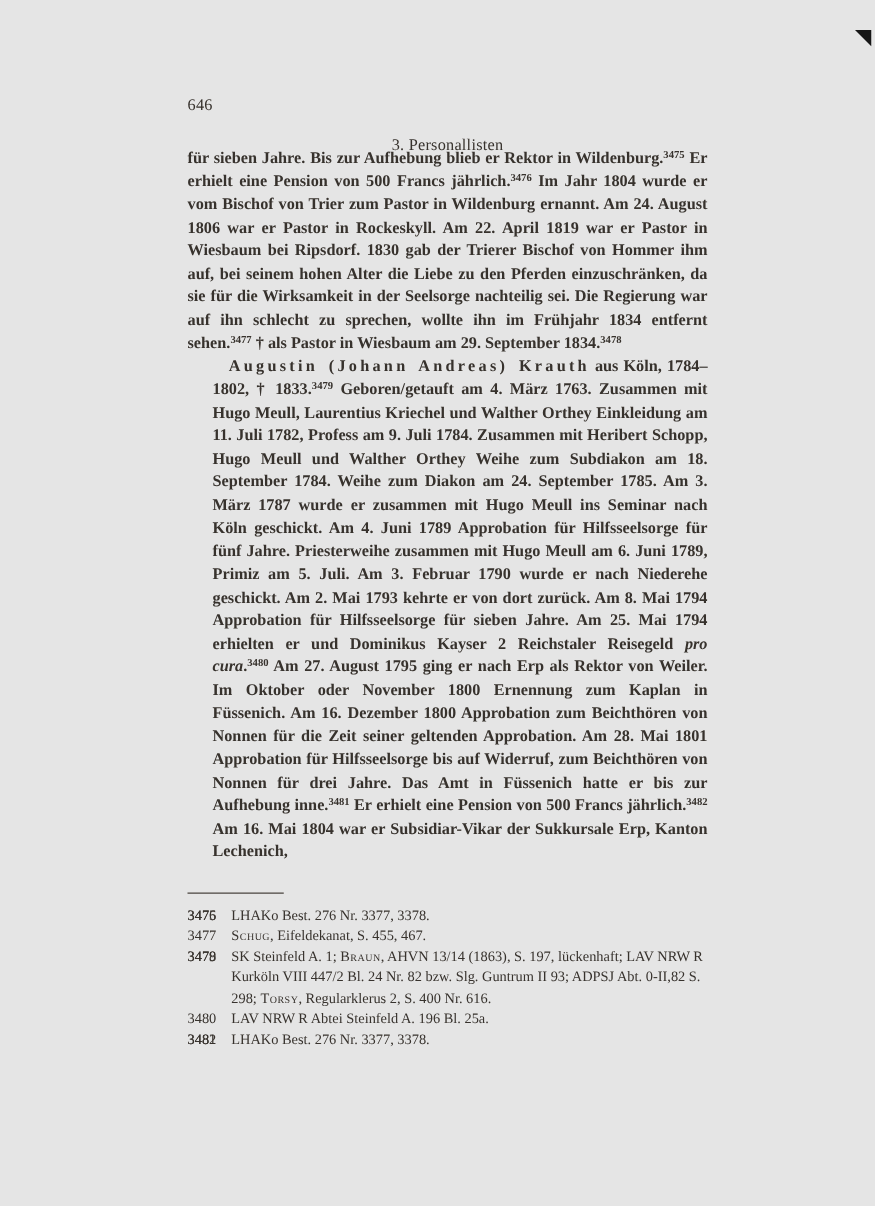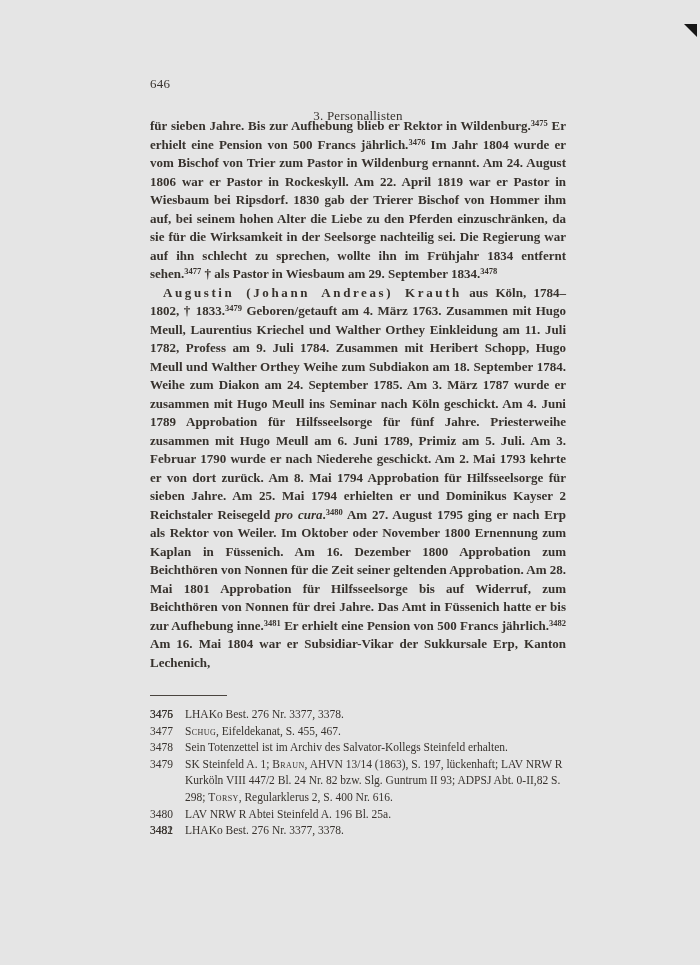--- a/index.html
+++ b/index.html
@@ -25,21 +25,21 @@
     font-size:13px; letter-spacing:0.2px;
   }
   .page-num { position:absolute; left:0; top:0; }
   .running-title { position:absolute; left:0; top:0; width:100%; text-align:center;margin-top:32px; }
   .body-text {
     margin-top:25px;
     font-size:13px; line-height:18.5px;
     text-align:justify;
   }
   .body-text p { margin:0;font-weight:bold; }
-  .body-text p.indent { text-indent:13px; }
+  .body-text p.indent { text-indent:13px;margin-left:20px; }
   .run { }
   .it { font-style:italic; }
   .spaced { letter-spacing:2.6px; word-spacing:2px; }
   .sc { font-variant:small-caps; letter-spacing:0.4px;margin-top:20px; }
   sup.fnref { font-size:8.5px; line-height:0; position:relative; top:-4px; vertical-align:baseline; }
   .fnsep {
     margin-top:23px;
     width:77px; height:0;
     border-top:1px solid #4a443f;
   }
@@ -63,20 +63,20 @@
     </div>
     <div class="body-text">
         <p class="para"><span class="run">für sieben Jahre. Bis zur Aufhebung blieb er Rektor in Wildenburg.</span><sup class="fnref">3475</sup><span class="run"> Er erhielt eine Pension von 500 Francs jährlich.</span><sup class="fnref">3476</sup><span class="run"> Im Jahr 1804 wurde er vom Bischof von Trier zum Pastor in Wildenburg ernannt. Am 24. August 1806 war er Pastor in Rockeskyll. Am 22. April 1819 war er Pastor in Wiesbaum bei Ripsdorf. 1830 gab der Trierer Bischof von Hommer ihm auf, bei seinem hohen Alter die Liebe zu den Pferden einzuschränken, da sie für die Wirksamkeit in der Seelsorge nachteilig sei. Die Regierung war auf ihn schlecht zu sprechen, wollte ihn im Frühjahr 1834 entfernt sehen.</span><sup class="fnref">3477</sup><span class="run"> † als Pastor in Wiesbaum am 29. September 1834.</span><sup class="fnref">3478</sup></p>
         <p class="para indent"><span class="spaced">Augustin (Johann Andreas) Krauth</span><span class="run"> aus Köln, 1784–1802, † 1833.</span><sup class="fnref">3479</sup><span class="run"> Geboren/getauft am 4. März 1763. Zusammen mit Hugo Meull, Laurentius Kriechel und Walther Orthey Einkleidung am 11. Juli 1782, Profess am 9. Juli 1784. Zusammen mit Heribert Schopp, Hugo Meull und Walther Orthey Weihe zum Subdiakon am 18. September 1784. Weihe zum Diakon am 24. September 1785. Am 3. März 1787 wurde er zusammen mit Hugo Meull ins Seminar nach Köln geschickt. Am 4. Juni 1789 Approbation für Hilfsseelsorge für fünf Jahre. Priesterweihe zusammen mit Hugo Meull am 6. Juni 1789, Primiz am 5. Juli. Am 3. Februar 1790 wurde er nach Niederehe geschickt. Am 2. Mai 1793 kehrte er von dort zurück. Am 8. Mai 1794 Approbation für Hilfsseelsorge für sieben Jahre. Am 25. Mai 1794 erhielten er und Dominikus Kayser 2 Reichstaler Reisegeld </span><span class="it">pro cura</span><span class="run">.</span><sup class="fnref">3480</sup><span class="run"> Am 27. August 1795 ging er nach Erp als Rektor von Weiler. Im Oktober oder November 1800 Ernennung zum Kaplan in Füssenich. Am 16. Dezember 1800 Approbation zum Beichthören von Nonnen für die Zeit seiner geltenden Approbation. Am 28. Mai 1801 Approbation für Hilfsseelsorge bis auf Widerruf, zum Beichthören von Nonnen für drei Jahre. Das Amt in Füssenich hatte er bis zur Aufhebung inne.</span><sup class="fnref">3481</sup><span class="run"> Er erhielt eine Pension von 500 Francs jährlich.</span><sup class="fnref">3482</sup><span class="run"> Am 16. Mai 1804 war er Subsidiar-Vikar der Sukkursale Erp, Kanton Lechenich,</span></p>
       </div>
     <div class="fnsep"></div>
     <div class="footnote-list">
         <div class="footnote"><span class="fn-num">3475</span></div>
         <div class="footnote"><span class="fn-num">3476</span><span class="fn-text"><span class="run">LHAKo Best. 276 Nr. 3377, 3378.</span></span></div>
         <div class="footnote"><span class="fn-num">3477</span><span class="fn-text"><span class="sc">Schug</span><span class="run">, Eifeldekanat, S. 455, 467.</span></span></div>
-        <div class="footnote"><span class="fn-num">3478</span><span class="fn-text"><span class="run">Sein Totenzettel ist im Archiv des Salvator-Kollegs Steinfeld erhalten.</span></span></div>
+        <div class="footnote"><span class="fn-num">3478</span></div>
         <div class="footnote"><span class="fn-num">3479</span><span class="fn-text"><span class="run">SK Steinfeld A. 1; </span><span class="sc">Braun</span><span class="run">, AHVN 13/14 (1863), S. 197, lückenhaft; LAV NRW R Kurköln VIII 447/2 Bl. 24 Nr. 82 bzw. Slg. Guntrum II 93; ADPSJ Abt. 0-II,82 S. 298; </span><span class="sc">Torsy</span><span class="run">, Regularklerus 2, S. 400 Nr. 616.</span></span></div>
         <div class="footnote"><span class="fn-num">3480</span><span class="fn-text"><span class="run">LAV NRW R Abtei Steinfeld A. 196 Bl. 25a.</span></span></div>
         <div class="footnote"><span class="fn-num">3481</span></div>
         <div class="footnote"><span class="fn-num">3482</span><span class="fn-text"><span class="run">LHAKo Best. 276 Nr. 3377, 3378.</span></span></div>
       </div>
   </div>
 </div>
 
 </body></html>

